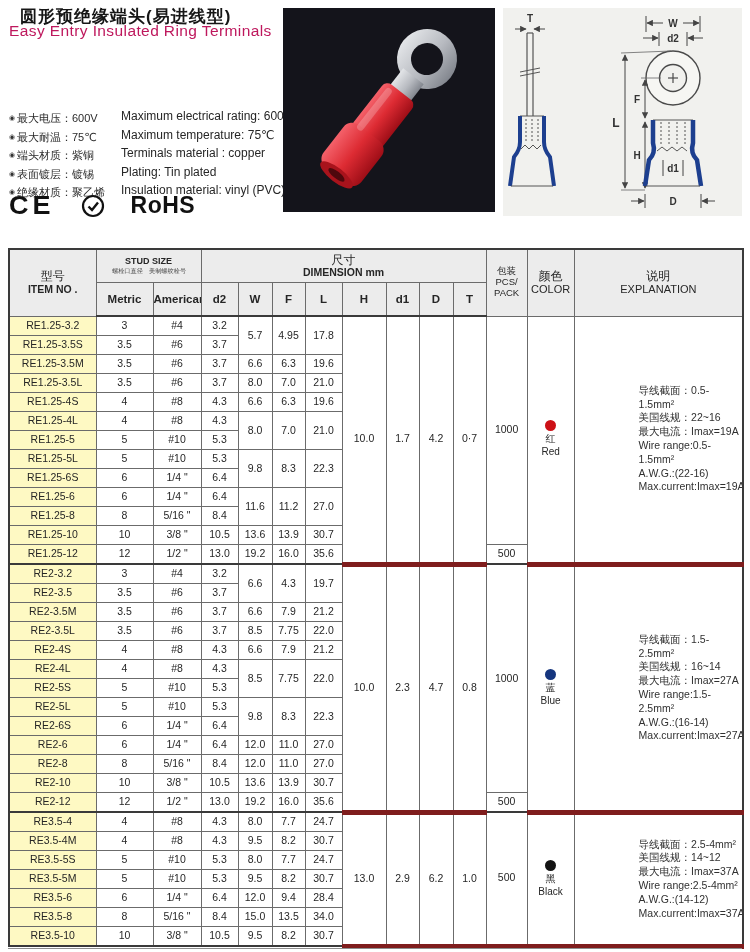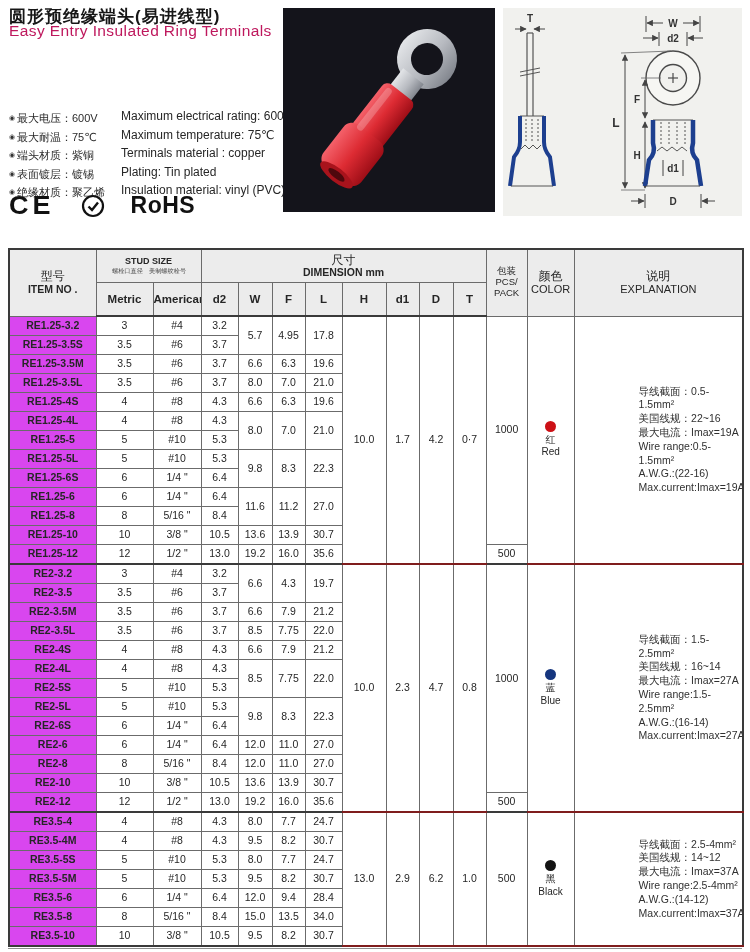--- a/index.html
+++ b/index.html
@@ -1,21 +1,21 @@
 <!DOCTYPE html>
 <html><head>
 <meta charset="utf-8">
 <style>
   html,body{margin:0;padding:0;background:#fff;}
   body{width:750px;height:952px;overflow:hidden;position:relative;
        font-family:"Liberation Sans","DejaVu Sans",sans-serif;color:#222;}
   .abs{position:absolute;}
 
   
-  .title-zh{left:9px;top:5px;font-size:17px;font-weight:bold;color:#161616;letter-spacing:1px;}
+  .title-zh{left:20px;top:5px;font-size:17px;font-weight:bold;color:#161616;letter-spacing:1px;}
   .title-en{left:9px;top:22px;font-size:15.5px;color:#be185d;letter-spacing:.4px;}
   .spec-list{left:9px;top:108px;width:270px;}
   .spec-row{height:18.5px;position:relative;white-space:nowrap;}
   .spec-bullet{display:inline-block;width:8px;font-size:7px;color:#333;vertical-align:2px;}
   .spec-zh{font-size:11px;color:#2c2c2c;display:inline-block;width:92px;}
   .spec-en{font-size:12px;color:#262626;position:absolute;left:112px;top:1px;}
   .cert-row{left:9px;top:190px;display:flex;align-items:center;gap:26px;}
   .ce-mark{font-size:27px;font-weight:bold;letter-spacing:4px;color:#111;transform:scaleY(.95);}
   .rohs-mark{font-size:23px;font-weight:800;color:#111;letter-spacing:.5px;}
 
@@ -33,23 +33,23 @@
         padding:0;overflow:hidden;font-size:10.5px;color:#262626;line-height:1.1;}
   table{border:2px solid #3a3a3a;}
   thead th{background:#ececec;font-weight:normal;height:32px;}
   thead tr.subhead th{border-bottom:2px solid #3a3a3a;font-weight:bold;font-size:11.5px;text-align:center;}
   .hd-zh{font-size:12px;}
   .hd-en{font-size:10.5px;font-weight:bold;}
   .hd-small{font-size:9px;font-weight:bold;}
   .hd-tiny{font-size:6.5px;color:#444;transform:scale(.95);white-space:nowrap;}
   .hd-pack{font-size:9.5px;line-height:1.15;}
   tbody td{height:18px;background:#fff;}
-  td.c-item{background:#d946ef;font-size:10.5px;font-weight:bold;}
+  td.c-item{background:#fef9c3;font-size:10.5px;}
   tr.group-end td{border-bottom:2px solid #3a3a3a;}
-  td.thick-b{border-bottom:2px solid #7f1d1d;}
+  td.thick-b{border-bottom:5px solid #7f1d1d;}
   td.color-cell{font-size:10px;line-height:1.25;}
   .dot{display:block;width:11px;height:11px;border-radius:50%;margin:0 auto 2px;}
   td.expl-cell{text-align:left;padding-left:64px;font-size:10.5px;line-height:13.8px;color:#303030;}
   .bottom-hint{left:8px;top:948px;width:734px;height:4px;border-top:1px solid #8f8f8f;}
 </style>
 </head>
 <body>
 
 <div class="abs title-zh">圆形预绝缘端头(易进线型)</div>
 <div class="abs title-en">Easy Entry Insulated Ring Terminals</div>

